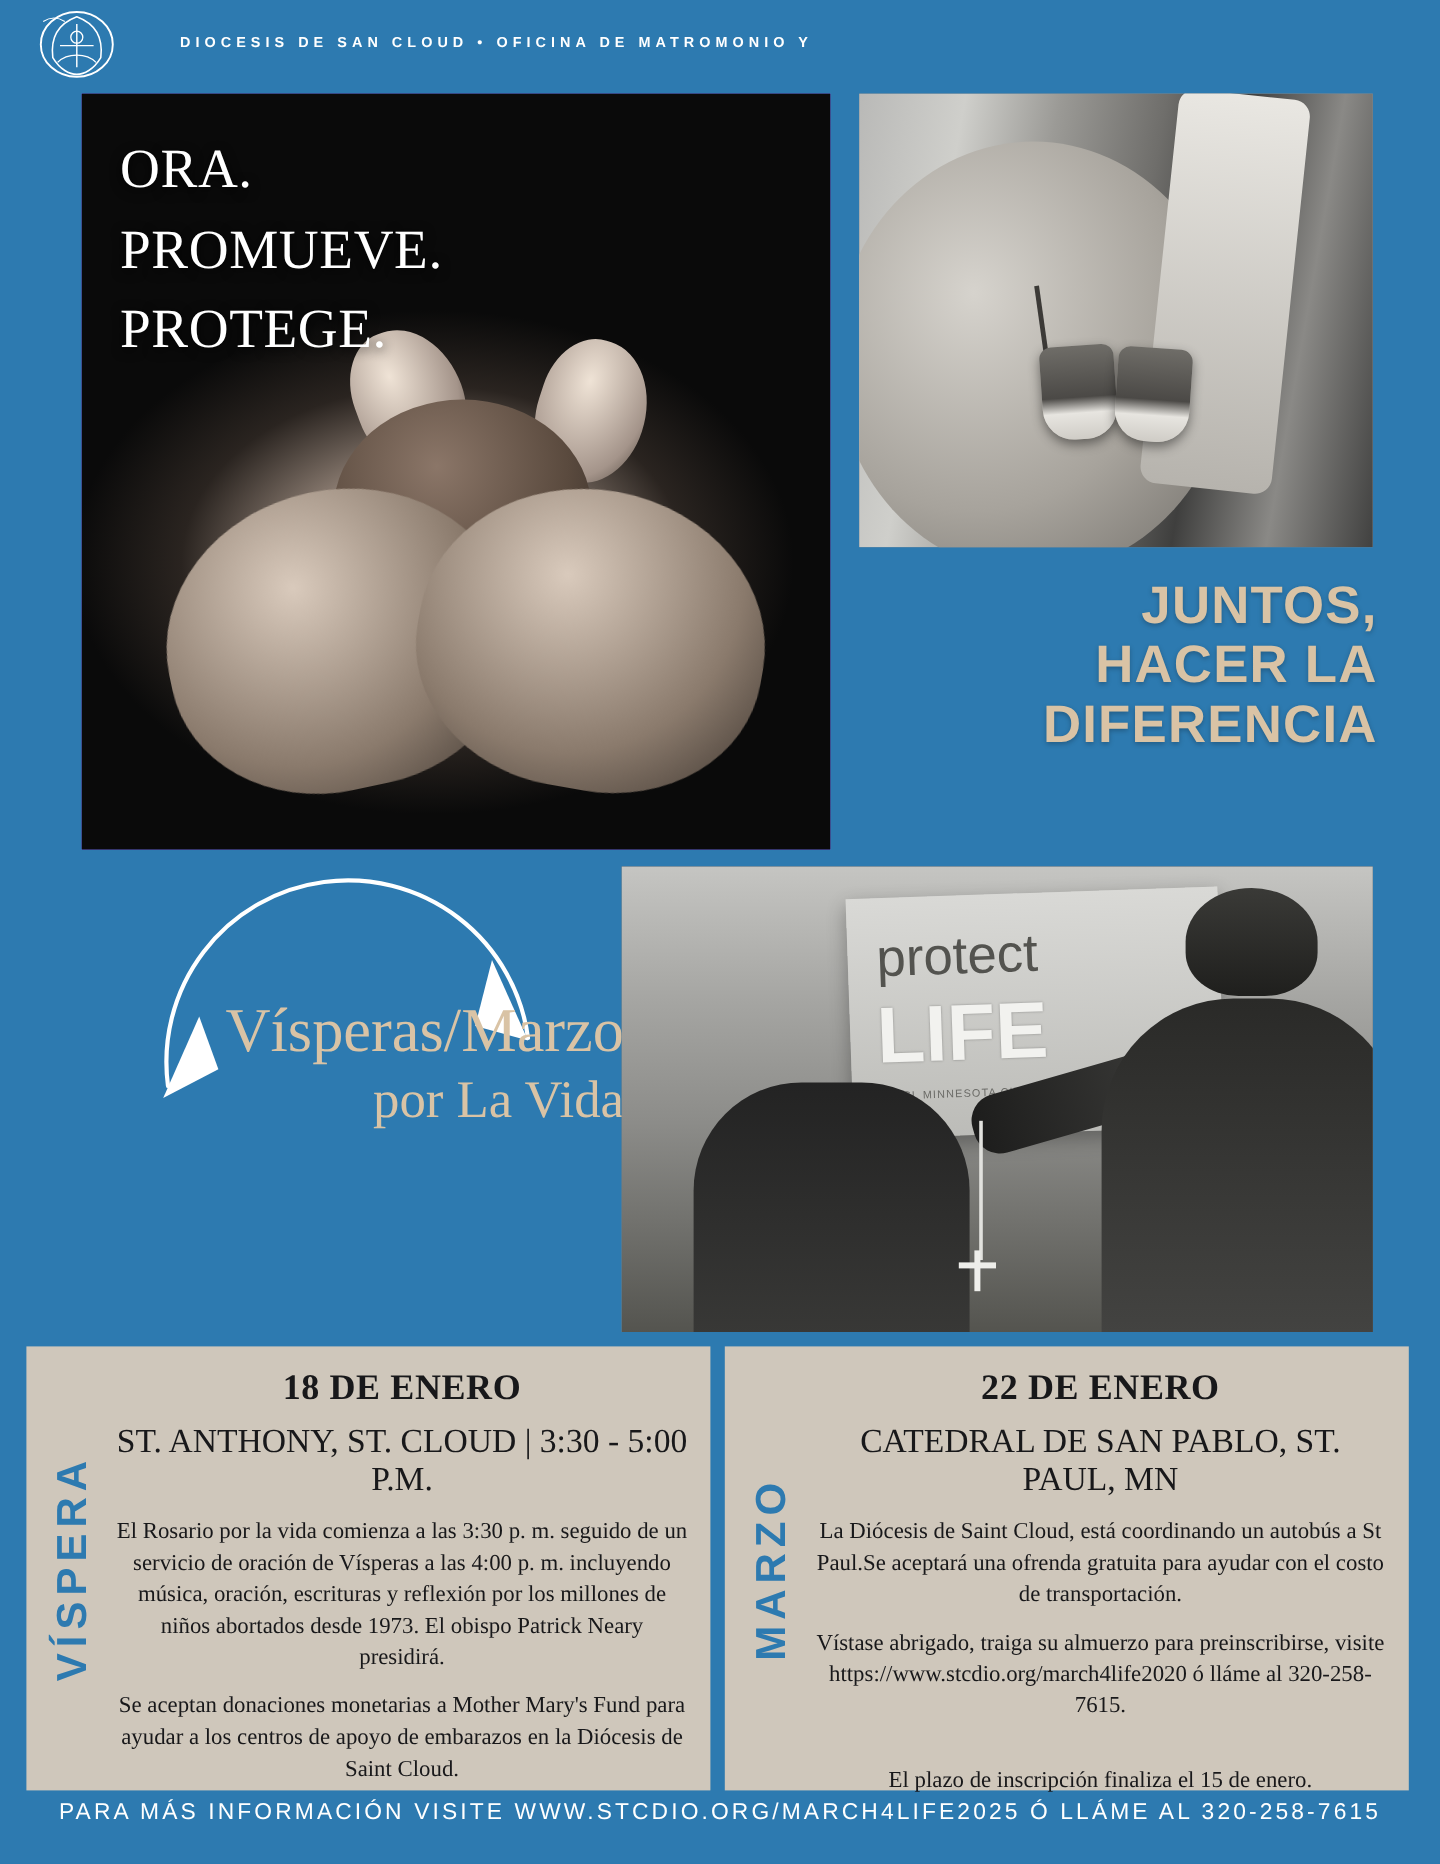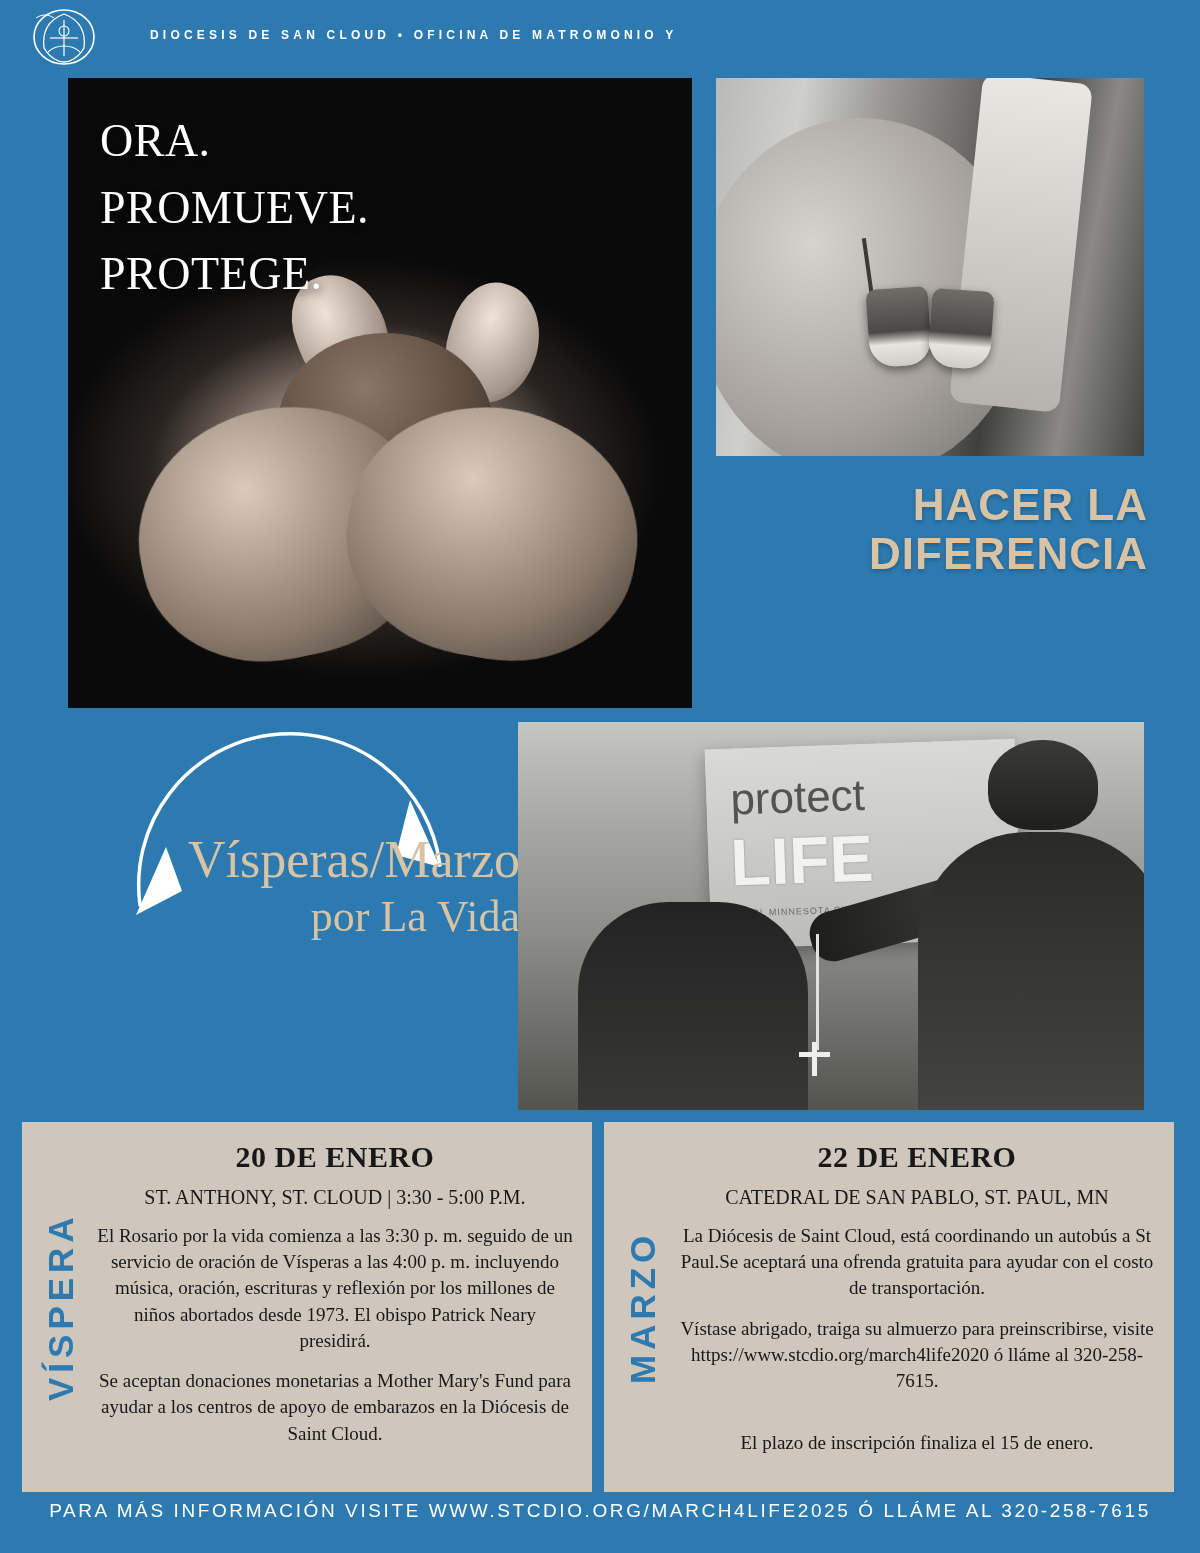--- a/index.html
+++ b/index.html
@@ -306,21 +306,21 @@
     color: #18181a;
     font-family: "Liberation Serif", serif;
   }
   .panel-date {
     font-size: 30px;
     font-weight: bold;
     letter-spacing: 0.5px;
     margin-bottom: 12px;
   }
   .panel-place {
-    font-size: 20px;
+    font-size: 28px;
     margin-bottom: 14px;
   }
   .panel-p {
     font-size: 19px;
     line-height: 1.38;
     margin: 0 0 14px 0;
   }
   .panel-p.bold { font-weight: normal; margin-top: 36px; }
 
   
@@ -374,20 +374,21 @@
   <div class="photo-shoes">
     <div class="bg"></div>
     <div class="belly"></div>
     <div class="arm"></div>
     <div class="shoelace"></div>
     <div class="shoe1"></div>
     <div class="shoe2"></div>
   </div>
 
   <div class="juntos">
+    <div>JUNTOS,</div>
     <div>HACER LA</div>
     <div>DIFERENCIA</div>
   </div>
 
   <div class="circle-block">
     <svg width="420" height="360" viewBox="0 0 420 360">
       <path d="M60 190 A150 150 0 1 1 360 150" fill="none" stroke="#ffffff" stroke-width="3.5" stroke-linecap="round"></path>
       <path d="M330 85 L360 152 L316 140 Z" fill="#ffffff"></path>
       <path d="M56 200 L86 132 L102 176 Z" fill="#ffffff"></path>
     </svg>
@@ -409,21 +410,21 @@
     <div class="rosary"></div>
     <div class="cross-v"></div>
     <div class="cross-h"></div>
     <div class="person-r"></div>
     <div class="hat"></div>
   </div>
 
   <div class="panel panel-left">
     <div class="side-label">VÍSPERA</div>
     <div class="panel-body">
-      <div class="panel-date">20 DE ENERO</div>
+      <div class="panel-date">18 DE ENERO</div>
       <div class="panel-place">ST. ANTHONY, ST. CLOUD | 3:30 - 5:00 P.M.</div>
       <p class="panel-p">El Rosario por la vida comienza a las 3:30 p. m. seguido de un servicio de oración de Vísperas a las 4:00 p. m. incluyendo música, oración, escrituras y reflexión por los millones de niños abortados desde 1973. El obispo Patrick Neary presidirá.</p>
       <p class="panel-p">Se aceptan donaciones monetarias a Mother Mary's Fund para ayudar a los centros de apoyo de embarazos en la Diócesis de Saint Cloud.</p>
     </div>
   </div>
 
   <div class="panel panel-right">
     <div class="side-label">MARZO</div>
     <div class="panel-body">
       <div class="panel-date">22 DE ENERO</div>

